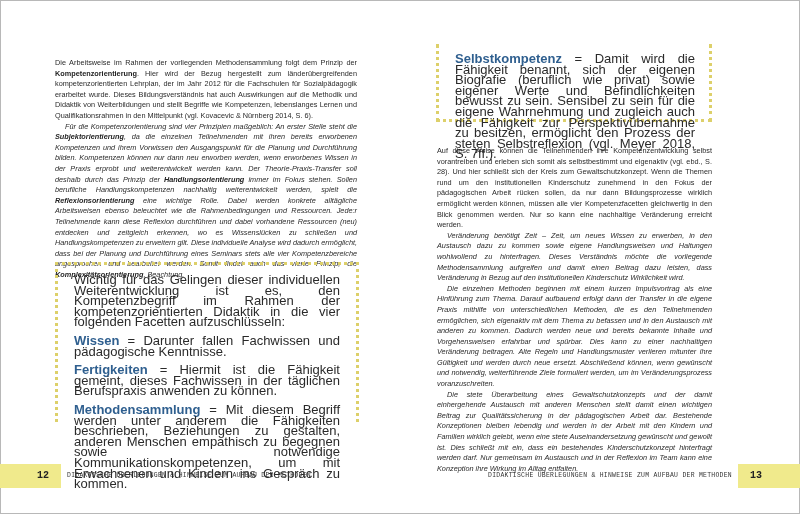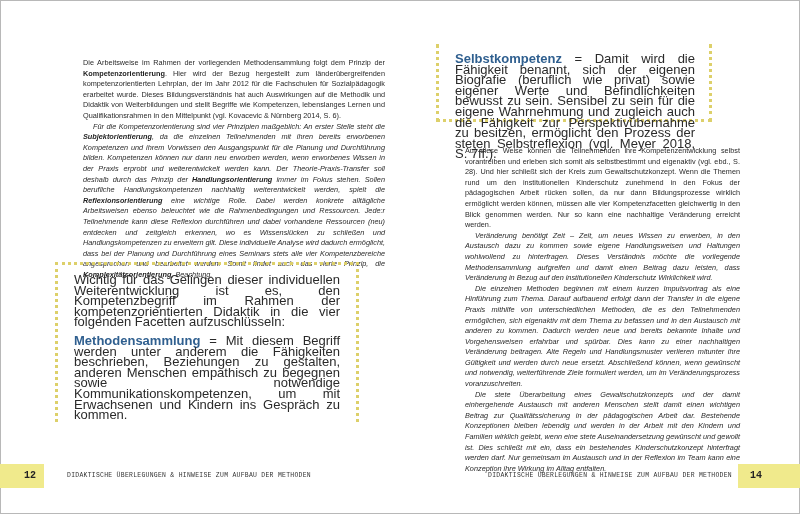--- a/index.html
+++ b/index.html
@@ -1,53 +1,55 @@
 <!DOCTYPE html>
 <html><head>
 <meta charset="utf-8">
 <style>
   html,body{margin:0;padding:0;}
   body{width:800px;height:514px;background:#fff;position:relative;overflow:hidden;font-family:"Liberation Sans",sans-serif;color:#2a2a2a;}
   .frame{position:absolute;left:0;top:0;width:798px;height:512px;border:1px solid #b8b8b8;}
   .page{position:absolute;top:0;height:514px;width:400px;}
   .page.left{left:0;}
   .page.right{left:400px;}
-  .text{position:absolute;font-size:7.3px;line-height:10.6px;text-align:justify;hyphens:auto;margin-left:28px;}
+  .text{position:absolute;font-size:7.3px;line-height:10.6px;text-align:justify;hyphens:auto;}
   .text p{margin:0;}
   .text p.indent{text-indent:10px;font-style:italic;}
   .text b{font-weight:bold;color:#1e1e1e;}
   .blue{color:#2f5f8f;font-weight:bold;}
   .box{position:absolute;box-sizing:border-box;}
   .box-left{left:55px;top:262px;width:304px;height:160px;
     border-top:3px dotted #ddd06a;border-left:3px dotted #ddd06a;border-right:3px dotted #ddd06a;}
   .box-right{left:36px;top:44px;width:276px;height:78px;
     border-bottom:3px dotted #ddd06a;border-left:3px dotted #ddd06a;border-right:3px dotted #ddd06a;}
   .box .inner{position:absolute;font-size:13px;line-height:10.6px;text-align:justify;}
   .box .inner p{margin:0 0 8px 0;}
   .footer-tab{position:absolute;top:464px;height:24px;background:#f0ea8c;font-family:"Liberation Mono",monospace;font-weight:bold;font-size:10px;line-height:24px;color:#222;}
-  .footer-tab.left{left:0;width:44px;text-align:right;padding-right:12px;box-sizing:border-box;padding-left:24px;}
+  .footer-tab.left{left:0;width:61px;text-align:right;padding-right:12px;box-sizing:border-box;padding-left:24px;}
   .footer-tab.right{left:338px;width:62px;padding-left:12px;box-sizing:border-box;}
   .footer-title{position:absolute;top:464px;height:24px;line-height:24px;font-family:"Liberation Mono",monospace;font-size:6.4px;letter-spacing:0.3px;color:#333;white-space:nowrap;}
   .footer-title.left{left:67px;}
   .footer-title.right{right:68px;}
 </style>
 </head>
 <body>
 
 <div class="frame"></div>
 
 <div class="page left">
   <div class="text" id="lp-text" style="left:55px;top:58px;width:302px;">
     <p id="lp-p0"><span>Die Arbeitsweise im Rahmen der vorliegenden Methodensammlung folgt dem Prinzip der </span><b>Kompetenzorientierung</b><span>. Hier wird der Bezug hergestellt zum länderübergreifenden kompetenzorientierten Lehrplan, der im Jahr 2012 für die Fachschulen für Sozialpädagogik erarbeitet wurde. Dieses Bildungsverständnis hat auch Auswirkungen auf die Methodik und Didaktik von Weiterbildungen und stellt Begriffe wie Kompetenzen, lebenslanges Lernen und Qualifikationsrahmen in den Mittelpunkt (vgl. Kovacevic &amp; Nürnberg 2014, S. 6).</span></p>
     <p id="lp-p1" class="indent"><span>Für die Kompetenzorientierung sind vier Prinzipien maßgeblich: An erster Stelle steht die </span><b>Subjektorientierung</b><span>, da die einzelnen Teilnehmenden mit ihren bereits erworbenen Kompetenzen und ihrem Vorwissen den Ausgangspunkt für die Planung und Durchführung bilden. Kompetenzen können nur dann neu erworben werden, wenn erworbenes Wissen in der Praxis erprobt und weiterentwickelt werden kann. Der Theorie-Praxis-Transfer soll deshalb durch das Prinzip der </span><b>Handlungsorientierung</b><span> immer im Fokus stehen. Sollen berufliche Handlungskompetenzen nachhaltig weiterentwickelt werden, spielt die </span><b>Reflexionsorientierung</b><span> eine wichtige Rolle. Dabei werden konkrete alltägliche Arbeitsweisen ebenso beleuchtet wie die Rahmenbedingungen und Ressourcen. Jede:r Teilnehmende kann diese Reflexion durchführen und dabei vorhandene Ressourcen (neu) entdecken und zeitgleich erkennen, wo es Wissenslücken zu schließen und Handlungskompetenzen zu erweitern gilt. Diese individuelle Analyse wird dadurch ermöglicht, dass bei der Planung und Durchführung eines Seminars stets alle vier Kompetenzbereiche angesprochen und bearbeitet werden. Somit findet auch das vierte Prinzip, die </span><b>Komplexitätsorientierung</b><span>, Beachtung.</span></p>
   </div>
 
   <div class="box box-left">
     <div class="inner" style="left:16px;top:10px;width:266px;">
       <p>Wichtig für das Gelingen dieser individuellen Weiterentwicklung ist es, den Kompetenzbegriff im Rahmen der kompetenzorientierten Didaktik in die vier folgenden Facetten aufzuschlüsseln:</p>
+      <p><span class="blue">Wissen</span><span> = </span><span>Darunter fallen Fachwissen und pädagogische Kenntnisse.</span></p>
+      <p><span class="blue">Fertigkeiten</span><span> = </span><span>Hiermit ist die Fähigkeit gemeint, dieses Fachwissen in der täglichen Berufspraxis anwenden zu können.</span></p>
       <p><span class="blue">Methodensammlung</span><span> = </span><span>Mit diesem Begriff werden unter anderem die Fähigkeiten beschrieben, Beziehungen zu gestalten, anderen Menschen empathisch zu begegnen sowie notwendige Kommunikationskompetenzen, um mit Erwachsenen und Kindern ins Gespräch zu kommen.</span></p>
     </div>
   </div>
 
   <div class="footer-tab left">12</div>
   <div class="footer-title left">DIDAKTISCHE ÜBERLEGUNGEN &amp; HINWEISE ZUM AUFBAU DER METHODEN</div>
 </div>
 
 <div class="page right">
   <div class="box box-right">
@@ -57,14 +59,14 @@
   </div>
 
   <div class="text" style="left:37px;top:146px;width:275px;">
     <p>Auf diese Weise können die Teilnehmenden ihre Kompetenzentwicklung selbst vorantreiben und erleben sich somit als selbstbestimmt und eigenaktiv (vgl. ebd., S. 28). Und hier schließt sich der Kreis zum Gewaltschutzkonzept. Wenn die Themen rund um den institutionellen Kinderschutz zunehmend in den Fokus der pädagogischen Arbeit rücken sollen, da nur dann Bildungsprozesse wirklich ermöglicht werden können, müssen alle vier Kompetenzfacetten gleichwertig in den Blick genommen werden. Nur so kann eine nachhaltige Veränderung erreicht werden.</p>
     <p class="indent">Veränderung benötigt Zeit – Zeit, um neues Wissen zu erwerben, in den Austausch dazu zu kommen sowie eigene Handlungsweisen und Haltungen wohlwollend zu hinterfragen. Dieses Verständnis möchte die vorliegende Methodensammlung aufgreifen und damit einen Beitrag dazu leisten, dass Veränderung in Bezug auf den institutionellen Kinderschutz Wirklichkeit wird.</p>
     <p class="indent">Die einzelnen Methoden beginnen mit einem kurzen Impulsvortrag als eine Hinführung zum Thema. Darauf aufbauend erfolgt dann der Transfer in die eigene Praxis mithilfe von unterschiedlichen Methoden, die es den Teilnehmenden ermöglichen, sich eigenaktiv mit dem Thema zu befassen und in den Austausch mit anderen zu kommen. Dadurch werden neue und bereits bekannte Inhalte und Vorgehensweisen erfahrbar und spürbar. Dies kann zu einer nachhaltigen Veränderung beitragen. Alte Regeln und Handlungsmuster verlieren mitunter ihre Gültigkeit und werden durch neue ersetzt. Abschließend können, wenn gewünscht und notwendig, weiterführende Ziele formuliert werden, um im Veränderungsprozess voranzuschreiten.</p>
     <p class="indent">Die stete Überarbeitung eines Gewaltschutzkonzepts und der damit einhergehende Austausch mit anderen Menschen stellt damit einen wichtigen Beitrag zur Qualitätssicherung in der pädagogischen Arbeit dar. Bestehende Konzeptionen bleiben lebendig und werden in der Arbeit mit den Kindern und Familien wirklich gelebt, wenn eine stete Auseinandersetzung gewünscht und gewollt ist. Dies schließt mit ein, dass ein bestehendes Kinderschutzkonzept hinterfragt werden darf. Nur gemeinsam im Austausch und in der Reflexion im Team kann eine Konzeption ihre Wirkung im Alltag entfalten.</p>
   </div>
 
   <div class="footer-title right">DIDAKTISCHE ÜBERLEGUNGEN &amp; HINWEISE ZUM AUFBAU DER METHODEN</div>
-  <div class="footer-tab right">14</div>
+  <div class="footer-tab right">13</div>
 </div>
 
 </body></html>

